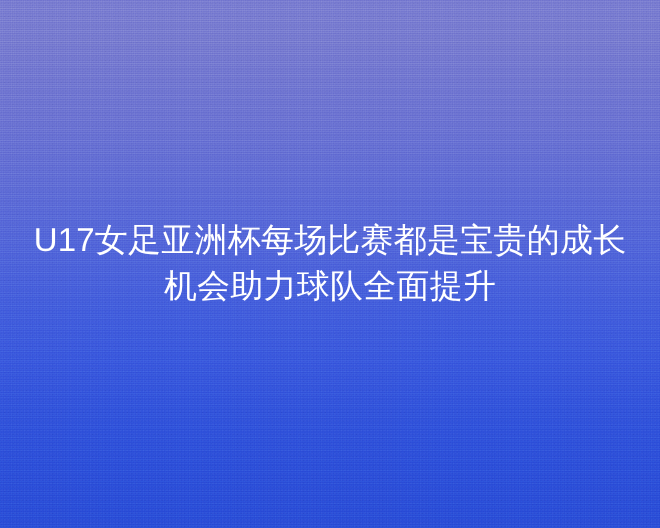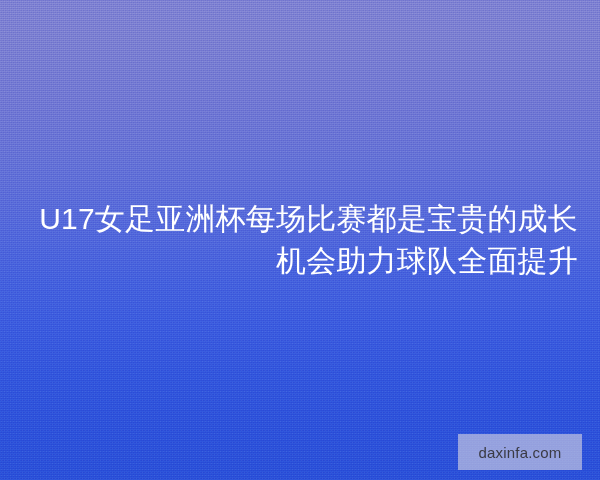--- a/index.html
+++ b/index.html
@@ -69,21 +69,21 @@
     background-position: 0 0, 2px 1px;
   }
   
   .headline {
     position: absolute;
     left: 0;
     right: 0;
     top: 198px;
     padding: 0 22px;
     box-sizing: border-box;
-    text-align: right;
+    text-align: center;
     color: #ffffff;
     font-size: 30px;
     line-height: 42px;
     font-weight: 400;
     letter-spacing: 0.2px;
     white-space: pre-line;
   }
   
   .watermark {
     position: absolute;
@@ -109,17 +109,14 @@
 
 <div id="banner">
 
   <div class="bg-gradient"></div>
   <div class="bg-noise"></div>
   <div class="bg-noise-2"></div>
 
   <div class="headline">U17女足亚洲杯每场比赛都是宝贵的成长
 机会助力球队全面提升</div>
 
-  <div class="watermark">
-    <span class="watermark-text">daxinfa.com</span>
-  </div>
 
 </div>
 
 </body></html>

